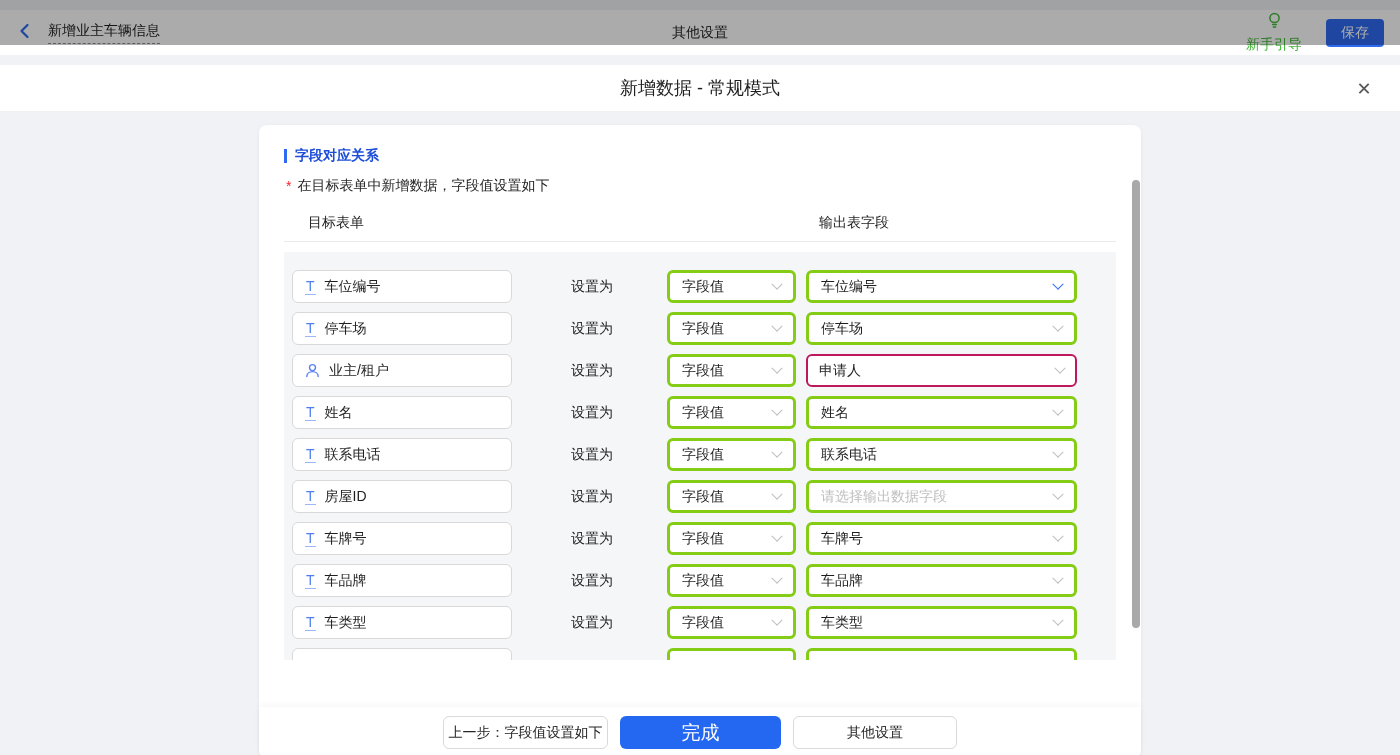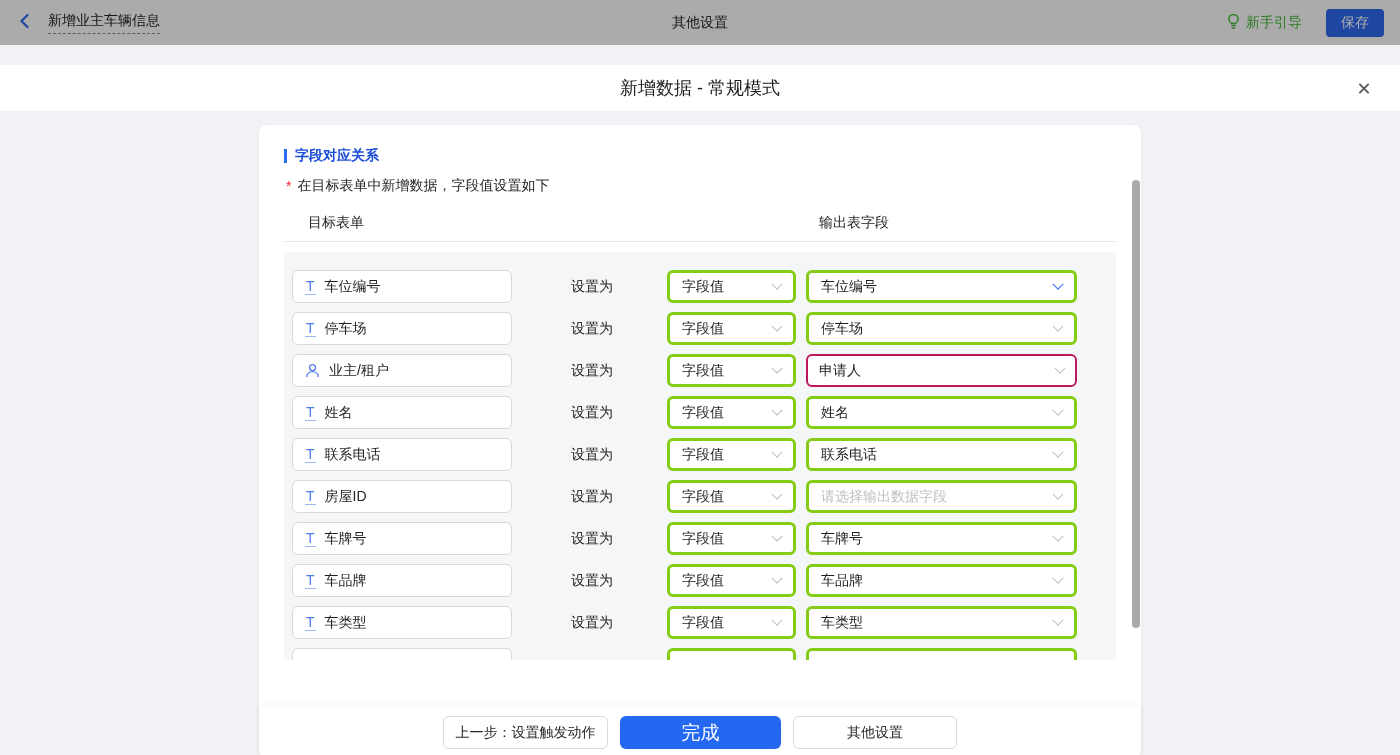--- a/index.html
+++ b/index.html
@@ -1,26 +1,26 @@
 <!DOCTYPE html>
 <html><head>
 <meta charset="utf-8">
 <style>
   * { margin:0; padding:0; box-sizing:border-box; }
   html,body { width:1400px; height:755px; overflow:hidden; }
   body { font-family:"Liberation Sans","DejaVu Sans",sans-serif; font-size:14px; color:#262626; background:#f0f2f5; position:relative; }
 
   
-  .topbar { position:absolute; top:0; left:0; width:1400px; height:45px; background:#ffffff; display:flex; align-items:center; padding:0 16px; z-index:1; }
+  .topbar { position:absolute; top:10px; left:0; width:1400px; height:45px; background:#ffffff; display:flex; align-items:center; padding:0 16px; z-index:1; }
   .topbar-left { display:flex; align-items:center; gap:14px; }
   .back-btn { display:flex; align-items:center; cursor:pointer; }
   .topbar-title { font-size:14px; color:#1f1f1f; border-bottom:1px dashed #8c8c8c; padding-bottom:3px; }
   .topbar-center { position:absolute; left:0; right:0; text-align:center; font-size:14px; color:#1f1f1f; pointer-events:none; }
   .topbar-right { margin-left:auto; display:flex; align-items:center; gap:24px; z-index:2; }
-  .guide { display:flex; align-items:center; gap:5px; color:#45b939; font-size:14px; cursor:pointer; }
+  .guide { display:flex; align-items:center; gap:5px; color:#45b939; font-size:14px; cursor:pointer;flex-direction:column; }
   .save-btn { background:#2f6bf0; color:#ffffff; border:none; border-radius:4px; height:28px; padding:0 15px; font-size:14px; cursor:pointer; }
   .dim-overlay { position:absolute; top:0; left:0; width:1400px; height:45px; background:rgba(0,0,0,0.33); z-index:5; }
 
   
   .modal { position:absolute; top:45px; left:0; width:1400px; height:710px; background:#f0f2f5; z-index:10;margin-top:20px; }
   .modal-header { height:47px; background:#ffffff; border-bottom:1px solid #f0f0f0; position:relative; display:flex; align-items:center; justify-content:center; }
   .modal-title { font-size:18px; color:#1f1f1f; }
   .modal-close { position:absolute; right:24px; top:12px; width:24px; height:24px; border:none; background:transparent; color:#595959; font-size:18px; line-height:24px; cursor:pointer; }
 
   
@@ -273,18 +273,18 @@
           <div class="sel sel-mid"></div>
           <div class="sel sel-out"></div>
         </div>
 
       </div>
     </div>
 
     <div class="vscroll"></div>
 
     <div class="card-footer">
-      <button class="btn-outline btn-prev">上一步：设置触发动作</button>
+      <button class="btn-outline btn-prev">上一步：字段值设置如下</button>
       <button class="btn-primary">完成</button>
       <button class="btn-outline btn-other">其他设置</button>
     </div>
   </div>
 </div>
 
 </body></html>

